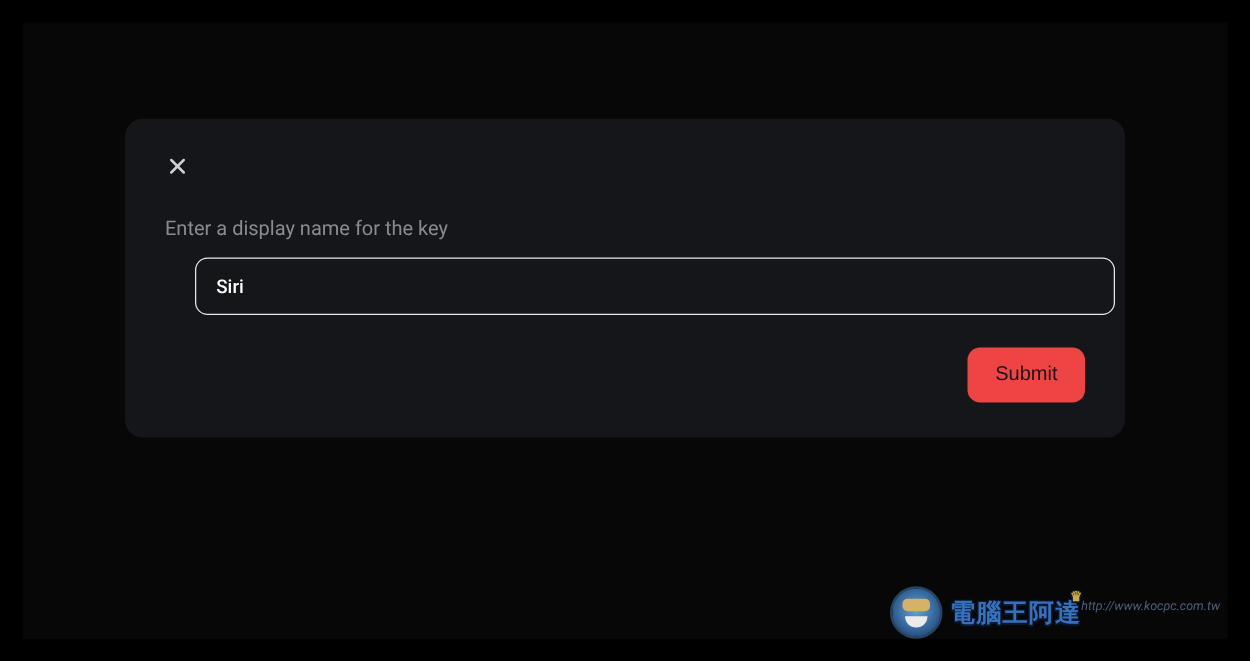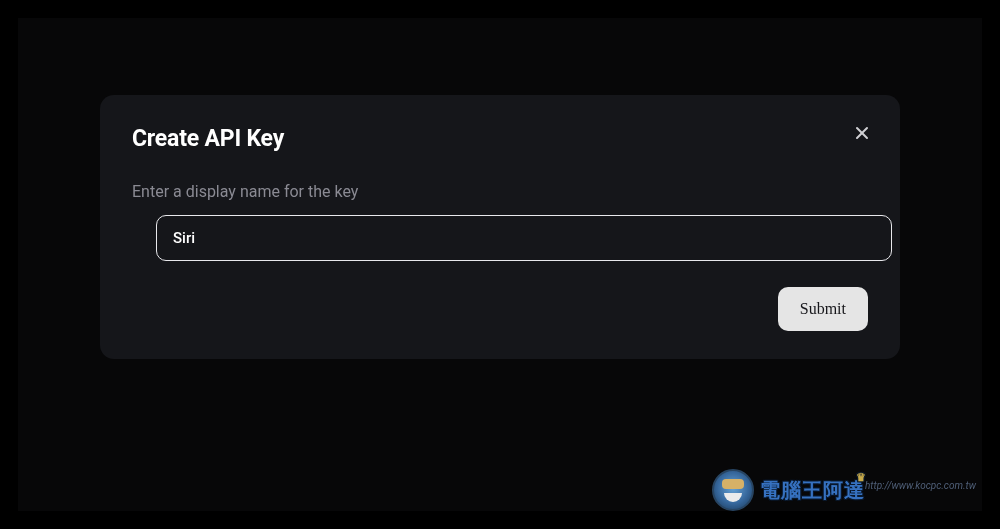--- a/index.html
+++ b/index.html
@@ -81,29 +81,29 @@
       outline: none;
       font-family: inherit;
       margin-left: 24px;
     }
     .actions {
       display: flex;
       justify-content: flex-end;
       margin-top: 26px;
     }
     .submit-btn {
-      background: #e5e5e5;
+      background: #ef4444;
       color: #16161a;
       border: none;
       border-radius: 10px;
       padding: 13px 22px;
       font-size: 16px;
       font-weight: 500;
       cursor: pointer;
-      font-family: Liberation Serif, serif;
+      font-family: Liberation Sans, sans-serif;
     }
     .watermark {
       position: absolute;
       right: 24px;
       bottom: 18px;
       display: flex;
       align-items: center;
       gap: 6px;
       opacity: 0.92;
     }
@@ -164,21 +164,20 @@
       margin-top: 1px;
     }
   </style>
 </head>
 <body>
 
 <div class="outer-frame"></div>
 
 <div class="modal">
   <div class="modal-header">
-    <h2 class="modal-title">Create API Key</h2>
     <button class="close-btn">
       <svg viewBox="0 0 16 16" fill="none" stroke="currentColor" stroke-width="2" stroke-linecap="round">
         <line x1="3" y1="3" x2="13" y2="13"></line>
         <line x1="13" y1="3" x2="3" y2="13"></line>
       </svg>
     </button>
   </div>
 
   <div class="field-label">Enter a display name for the key</div>
 

